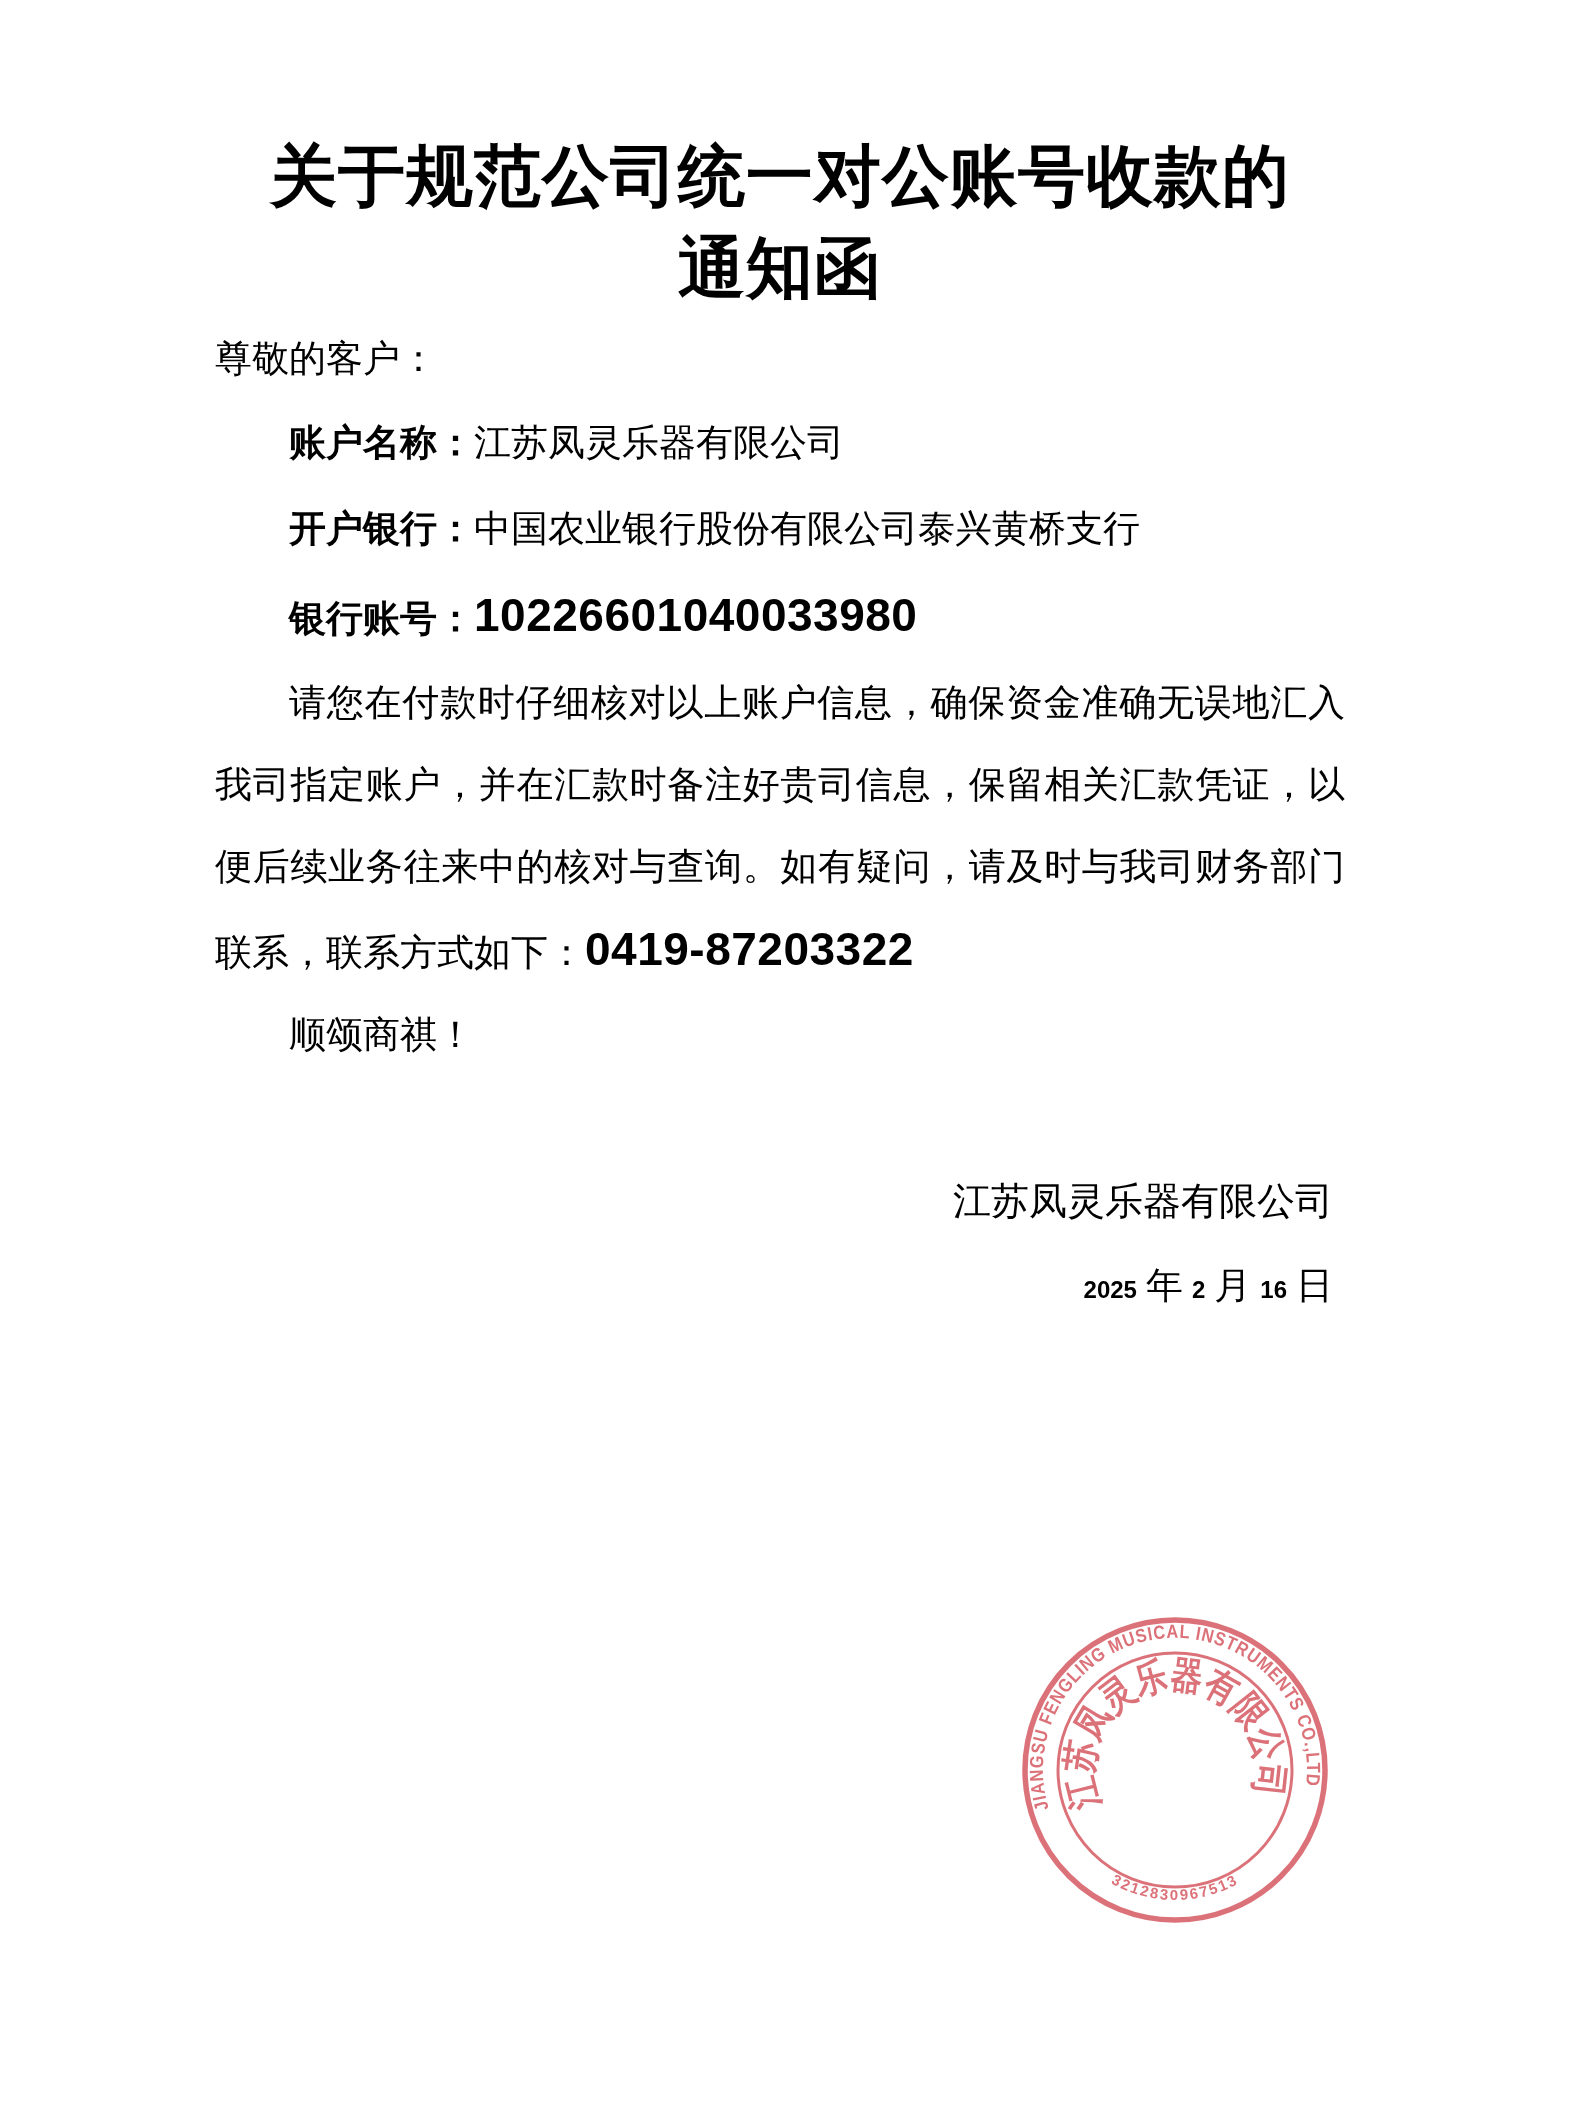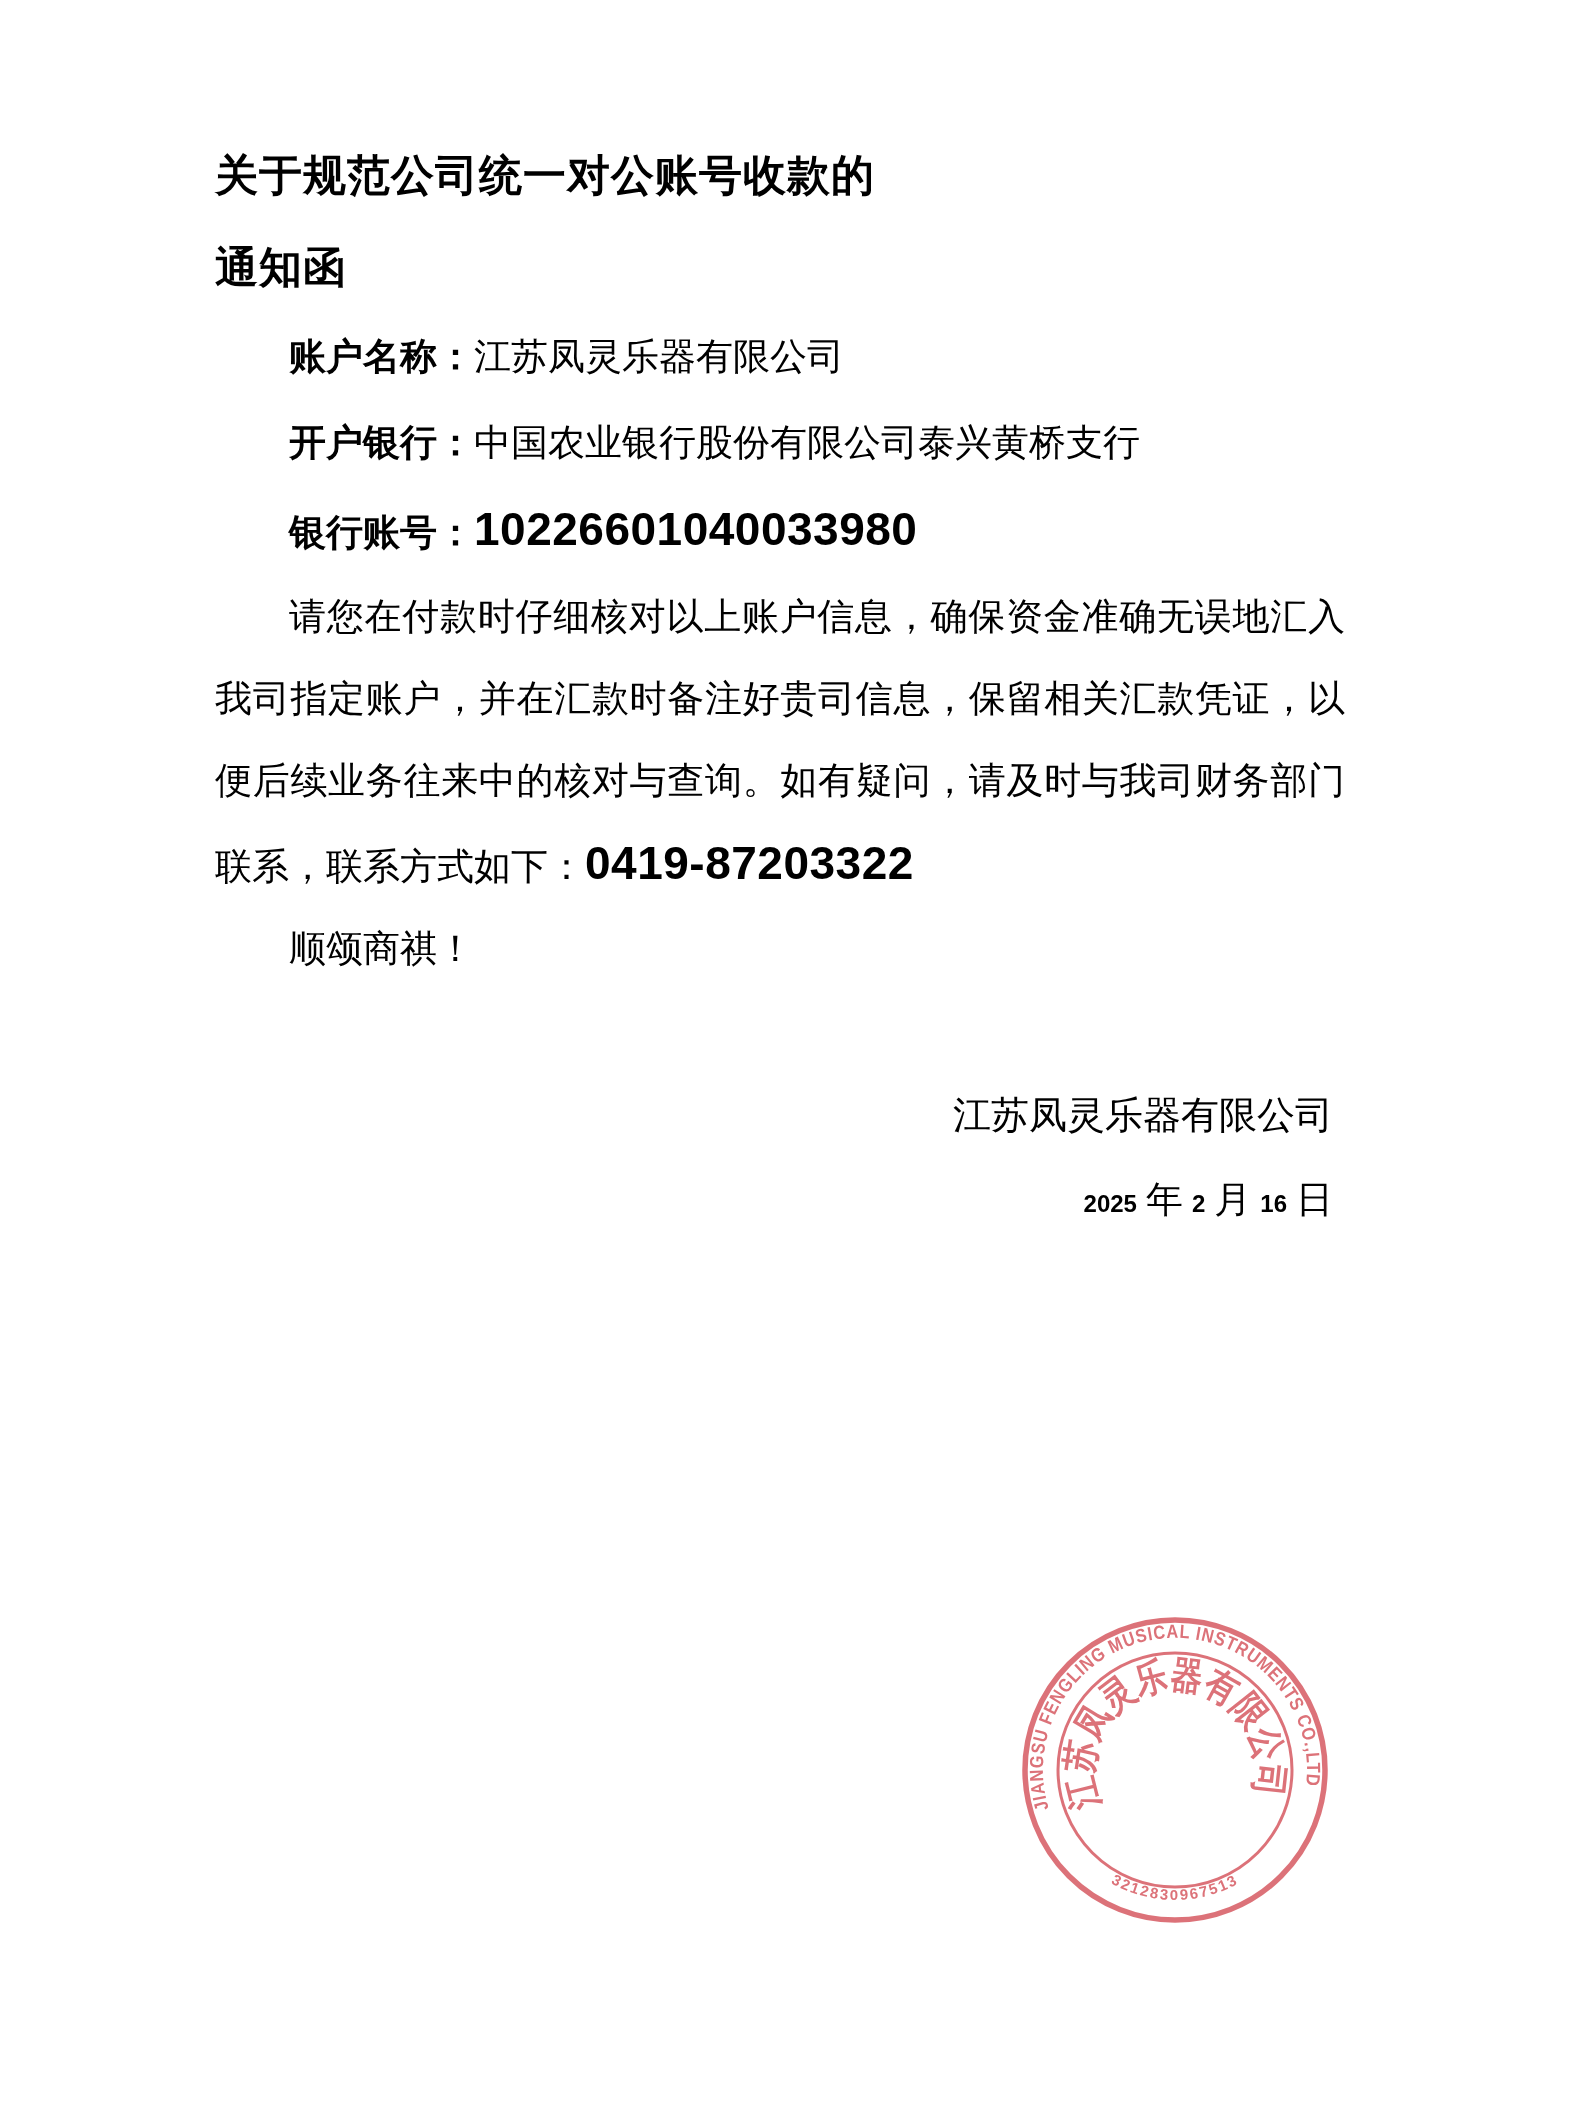--- a/index.html
+++ b/index.html
@@ -12,22 +12,22 @@
     color: #000000;
     overflow: hidden;
     box-sizing: border-box;
   }
   .content {
     position: relative;
     z-index: 2;
     padding: 130px 242px 0 215px; 
   }
   .doc-title {
-    text-align: left;
-    font-size: 43px;
+    text-align: center;
+    font-size: 67px;
     font-weight: bold;
     line-height: 92px;
     letter-spacing: 1px;
   }
   .salutation {
     font-size: 37px;
     line-height: 82px;
     margin-top: 4px;
   }
   p.body-para {
@@ -131,20 +131,21 @@
     </g>
   </svg>
 
   <div class="content">
 
     <div class="doc-title">
       <div>关于规范公司统一对公账号收款的</div>
       <div>通知函</div>
     </div>
 
+    <div class="salutation">尊敬的客户：</div>
 
 
     <div class="account-block">
       <div class="account-line">
         <span class="label">账户名称：</span><span>江苏凤灵乐器有限公司</span>
       </div>
       <div class="account-line">
         <span class="label">开户银行：</span><span>中国农业银行股份有限公司泰兴黄桥支行</span>
       </div>
       <div class="account-line">

